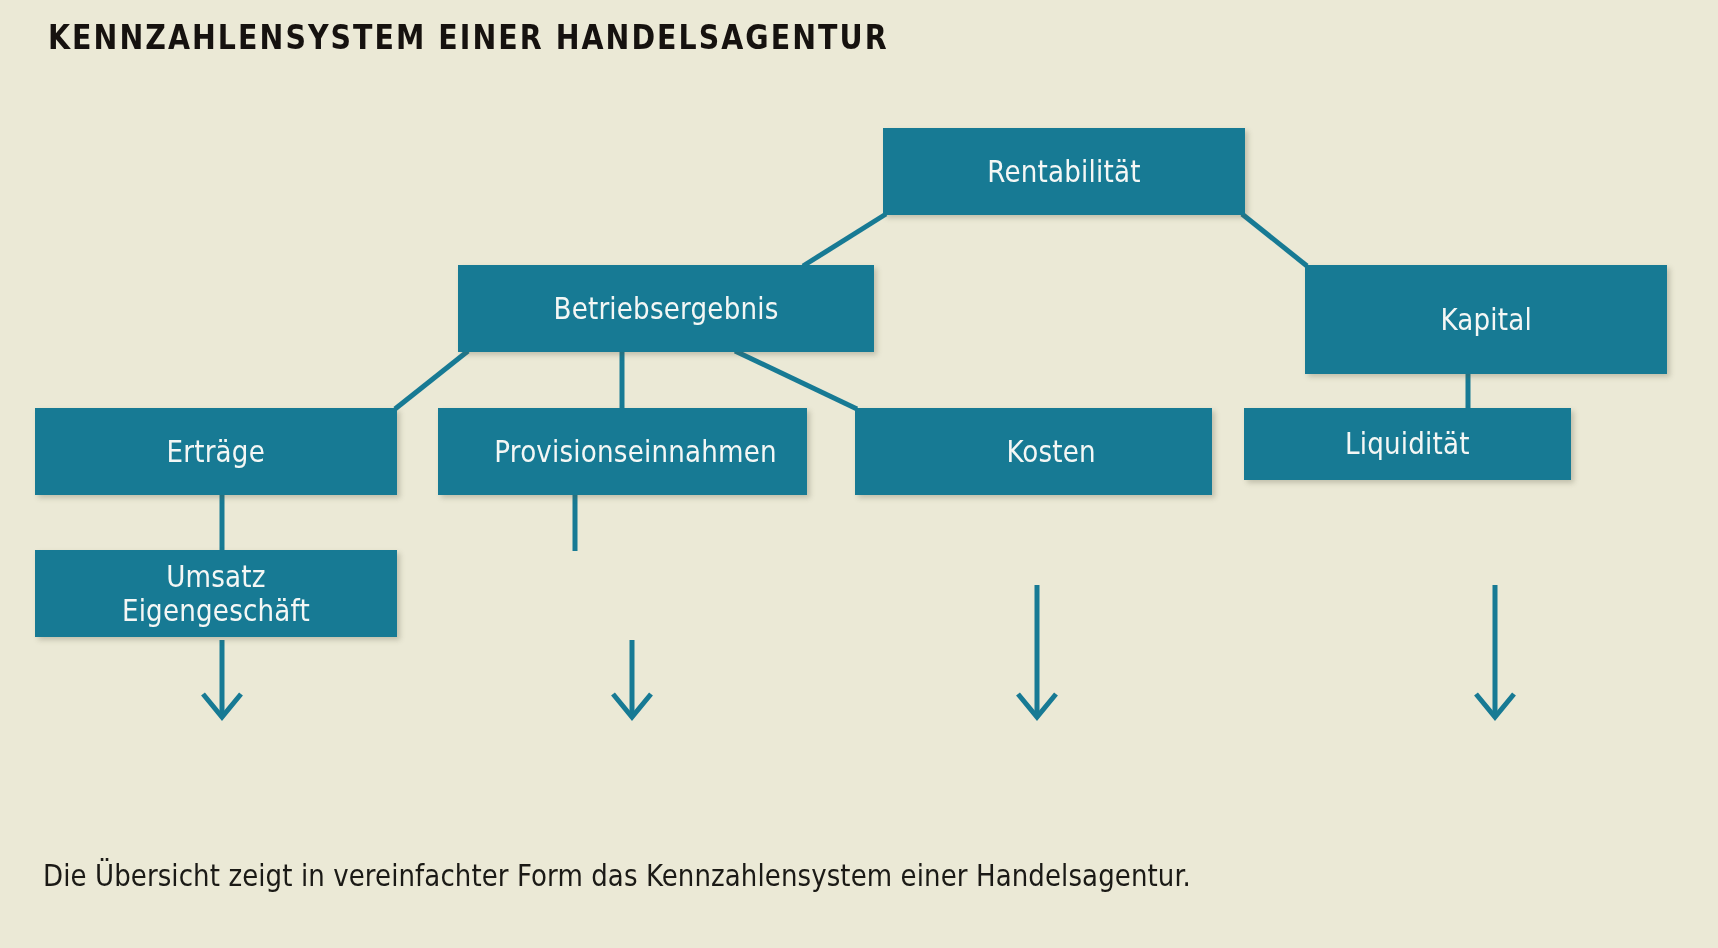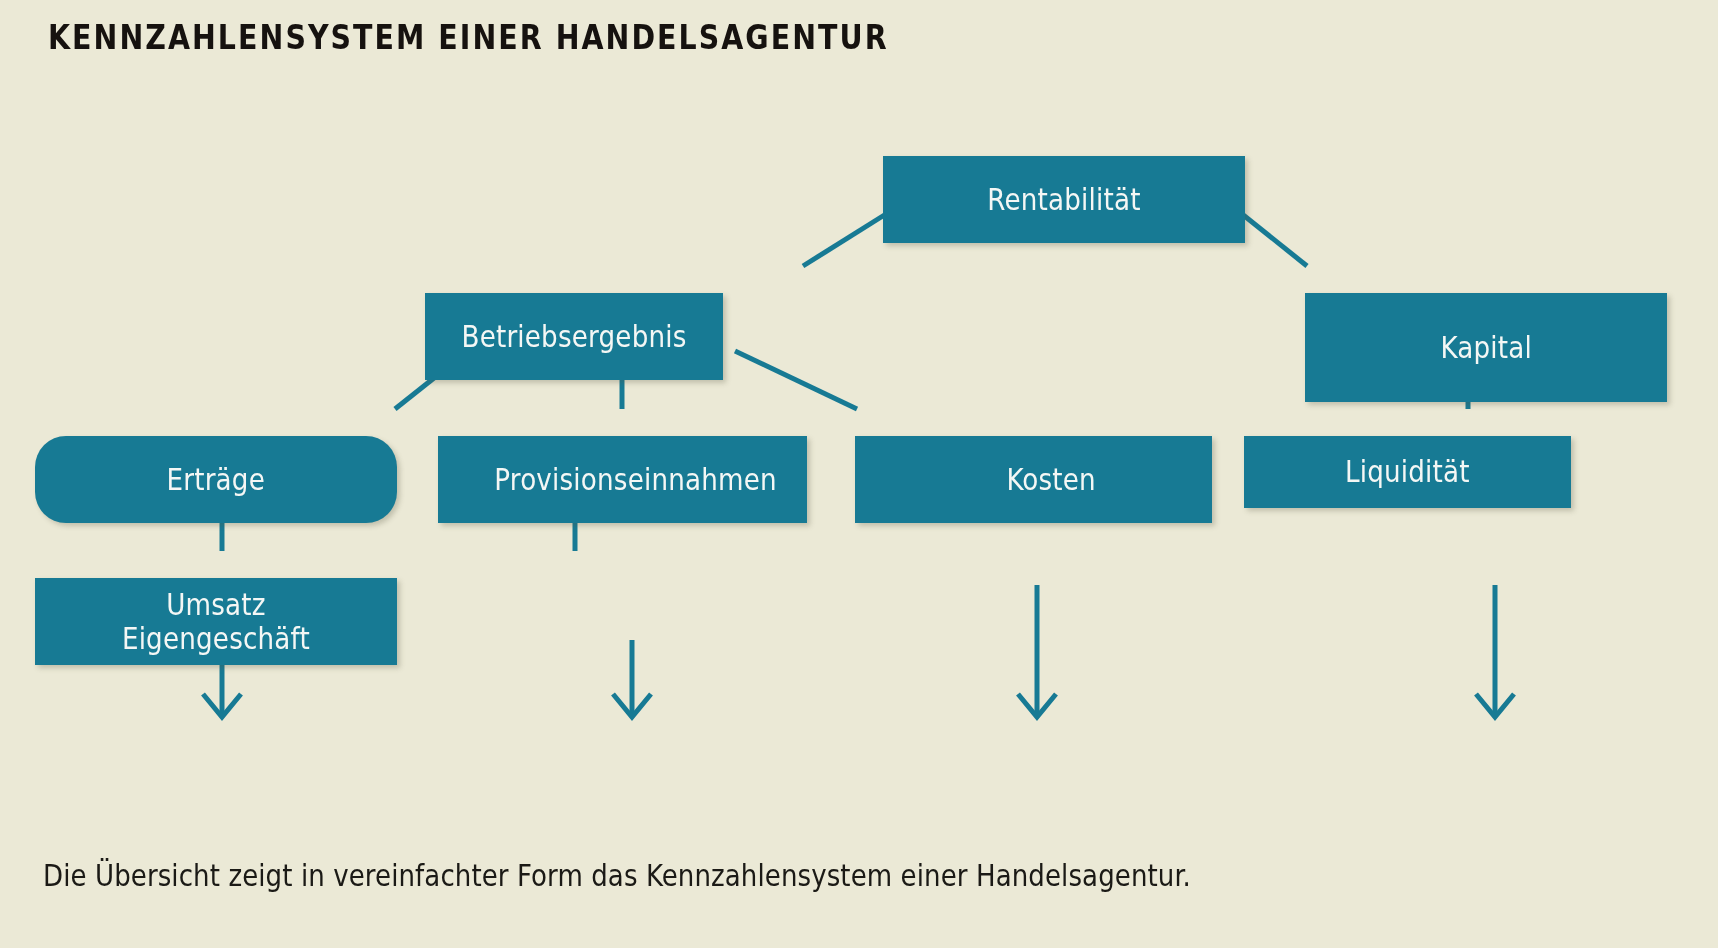--- a/index.html
+++ b/index.html
@@ -40,21 +40,20 @@
     pointer-events: none;
   }
   .node {
     position: absolute;
     background: #177a94;
     box-shadow: 3px 3px 5px rgba(90,90,70,0.28);
     display: flex;
     align-items: center;
     justify-content: center;
     box-sizing: border-box;
-    margin-top: 28px;
   }
   .node .label {
     color: #f4f7f5;
     font-family: "DejaVu Sans Condensed", "Liberation Sans", sans-serif;
     font-size: 30px;
     font-weight: 300;
     line-height: 1.12;
     text-align: center;
     letter-spacing: 0.2px;
     white-space: pre-line;
@@ -145,29 +144,29 @@
         <line x1="1495" y1="585" x2="1495" y2="716"></line>
         <polyline points="1476,694 1495,717 1514,694"></polyline>
       </g>
     </g>
   </svg>
 
   <div class="node" style="left:883px; top:128px; width:362px; height:87px;">
     <span class="label">Rentabilität</span>
   </div>
 
-  <div class="node" style="left:425px; top:265px; width:298px; height:87px;">
+  <div class="node" style="left:458px; top:265px; width:416px; height:87px;">
     <span class="label">Betriebsergebnis</span>
   </div>
 
   <div class="node" style="left:1305px; top:265px; width:362px; height:109px;">
     <span class="label">Kapital</span>
   </div>
 
-  <div class="node" style="left:35px; top:408px; width:362px; height:87px;border-radius:31px;">
+  <div class="node" style="left:35px; top:408px; width:362px; height:87px;">
     <span class="label">Erträge</span>
   </div>
 
   <div class="node" style="left:438px; top:408px; width:369px; height:87px;padding-left:26px;">
     <span class="label">Provisionseinnahmen</span>
   </div>
 
   <div class="node" style="left:855px; top:408px; width:357px; height:87px;padding-left:36px;">
     <span class="label">Kosten</span>
   </div>

